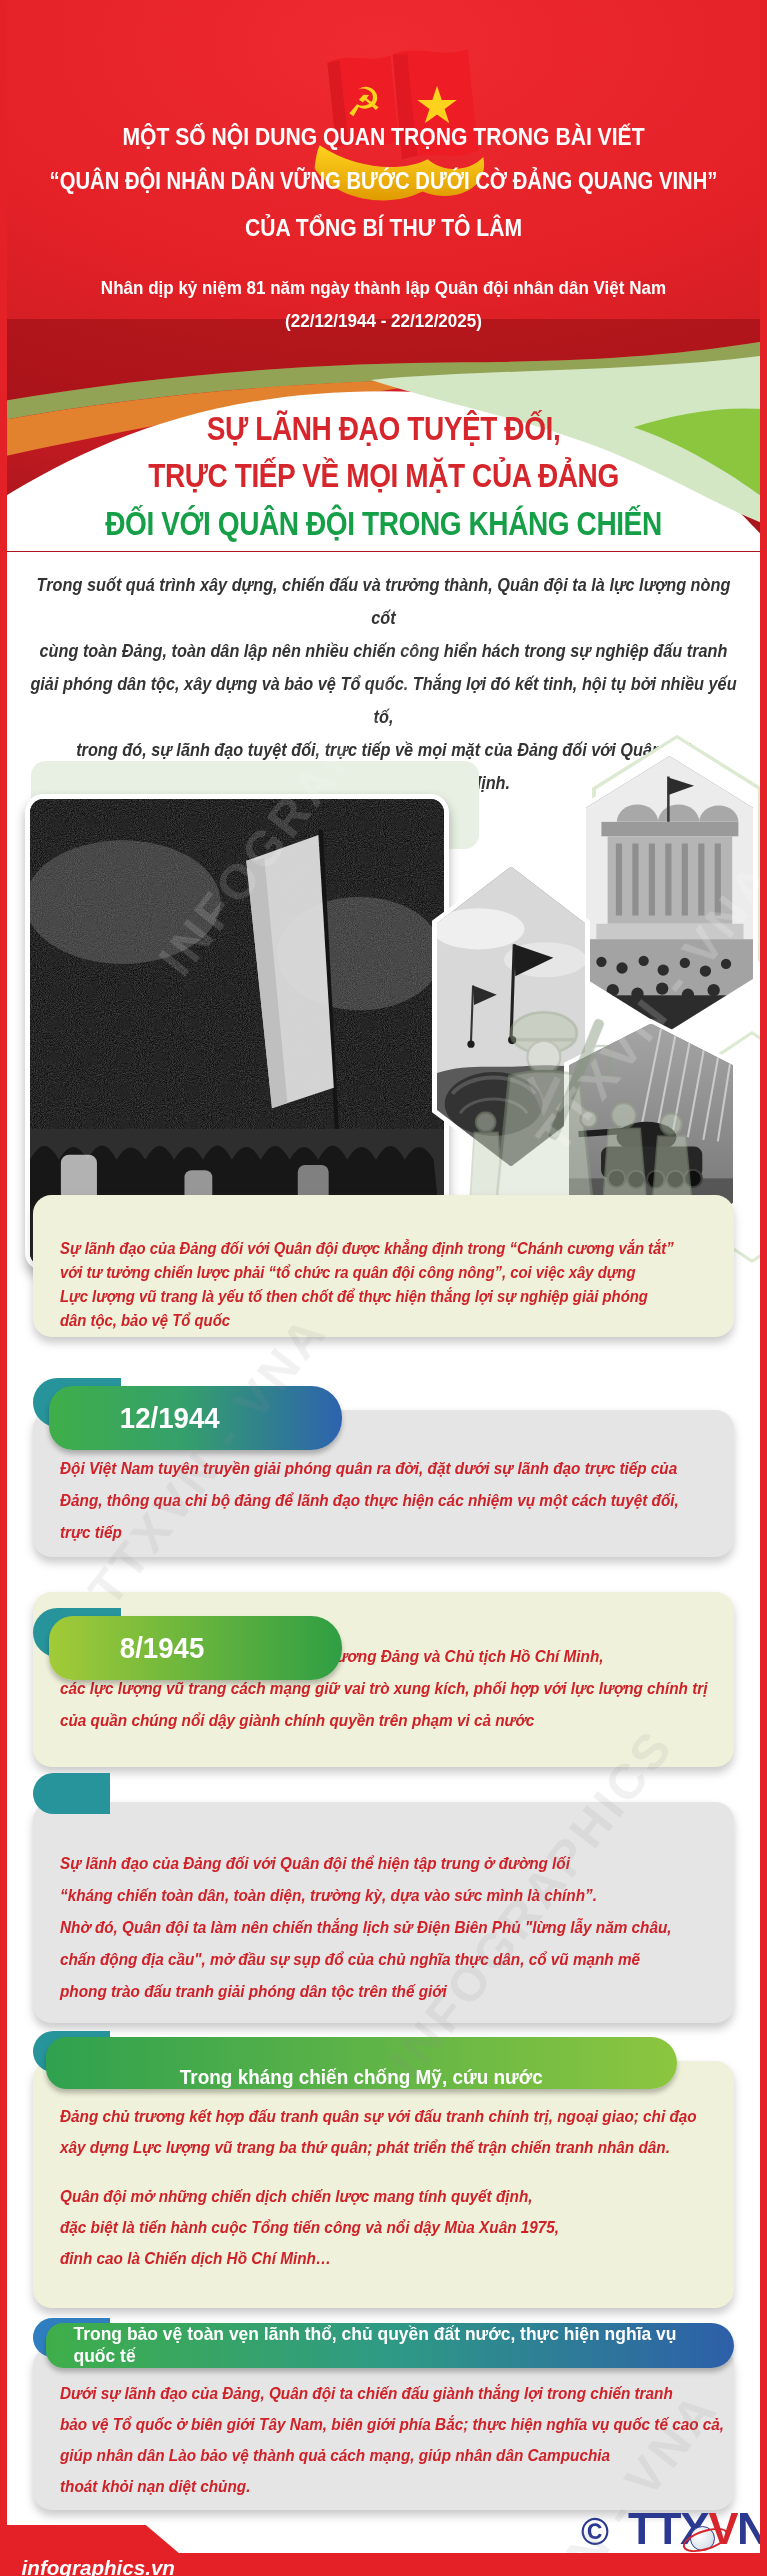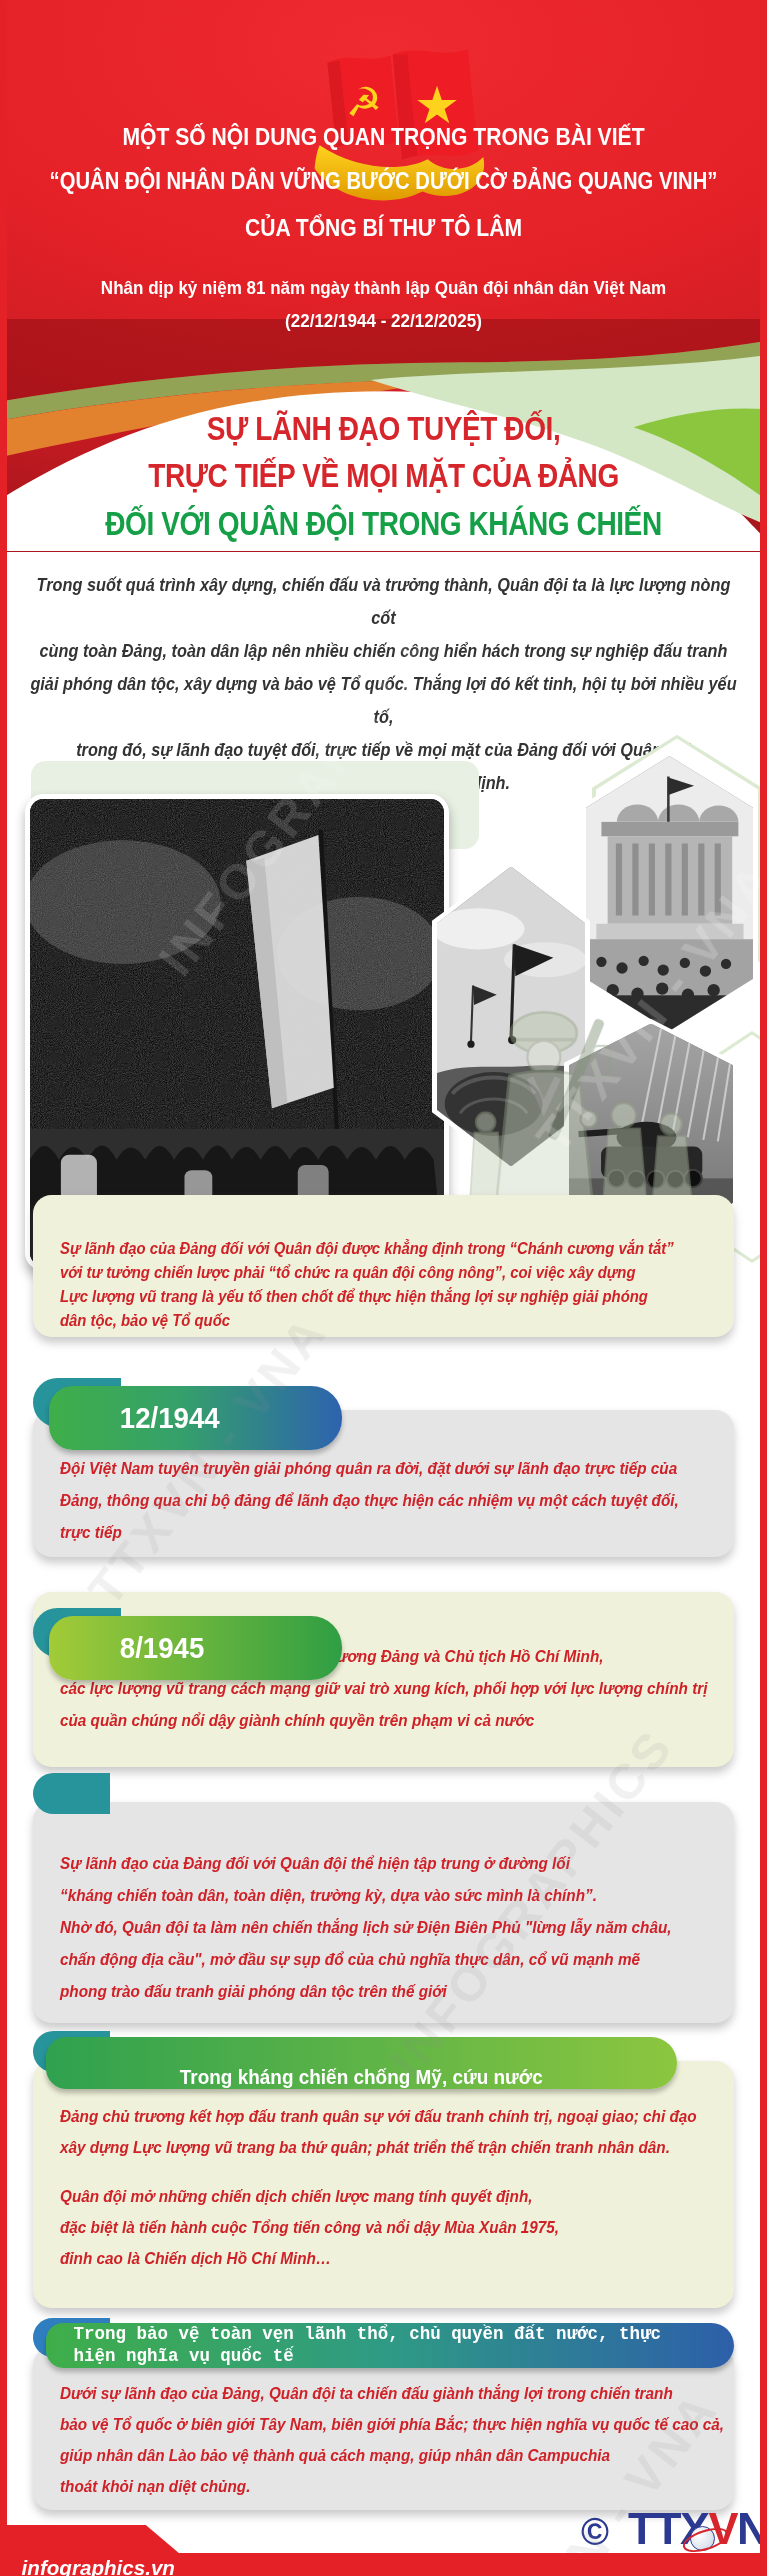--- a/index.html
+++ b/index.html
@@ -332,21 +332,21 @@
   <div class="panel cream" style="top:2061px;height:247px;">
     <div class="ptext" style="margin-top:40px;font-size:17px;line-height:31px;">Đảng chủ trương kết hợp đấu tranh quân sự với đấu tranh chính trị, ngoại giao; chỉ đạo
 xây dựng Lực lượng vũ trang ba thứ quân; phát triển thế trận chiến tranh nhân dân.</div>
     <div class="ptext" style="margin-top:17.5px;font-size:17px;line-height:31px;">Quân đội mở những chiến dịch chiến lược mang tính quyết định,
 đặc biệt là tiến hành cuộc Tổng tiến công và nổi dậy Mùa Xuân 1975,
 đỉnh cao là Chiến dịch Hồ Chí Minh…</div>
   </div>
 
   <div class="ribbon rb-wide" style="left:33px;top:2318px;width:701px;height:54px;">
     <div class="curl" style="width:77px;height:39px;background:#2f7fc0;"></div>
-    <div class="rbody g-s6" style="left:13.4px;top:5px;bottom:4.1px;font-family:Liberation Mono, monospace;">
+    <div class="rbody g-s6" style="left:13.4px;top:5px;bottom:4.1px;">
       <span style="font-size:19px;">Trong bảo vệ toàn vẹn lãnh thổ, chủ quyền đất nước, thực hiện nghĩa vụ quốc tế</span>
       </div>
   </div>
   <div class="panel blue" style="top:2347px;height:163px;">
     <div class="ptext" style="margin-top:31px;font-size:17px;line-height:31px;">Dưới sự lãnh đạo của Đảng, Quân đội ta chiến đấu giành thắng lợi trong chiến tranh
 bảo vệ Tổ quốc ở biên giới Tây Nam, biên giới phía Bắc; thực hiện nghĩa vụ quốc tế cao cả,
 giúp nhân dân Lào bảo vệ thành quả cách mạng, giúp nhân dân Campuchia
 thoát khỏi nạn diệt chủng.</div>
   </div>
 

